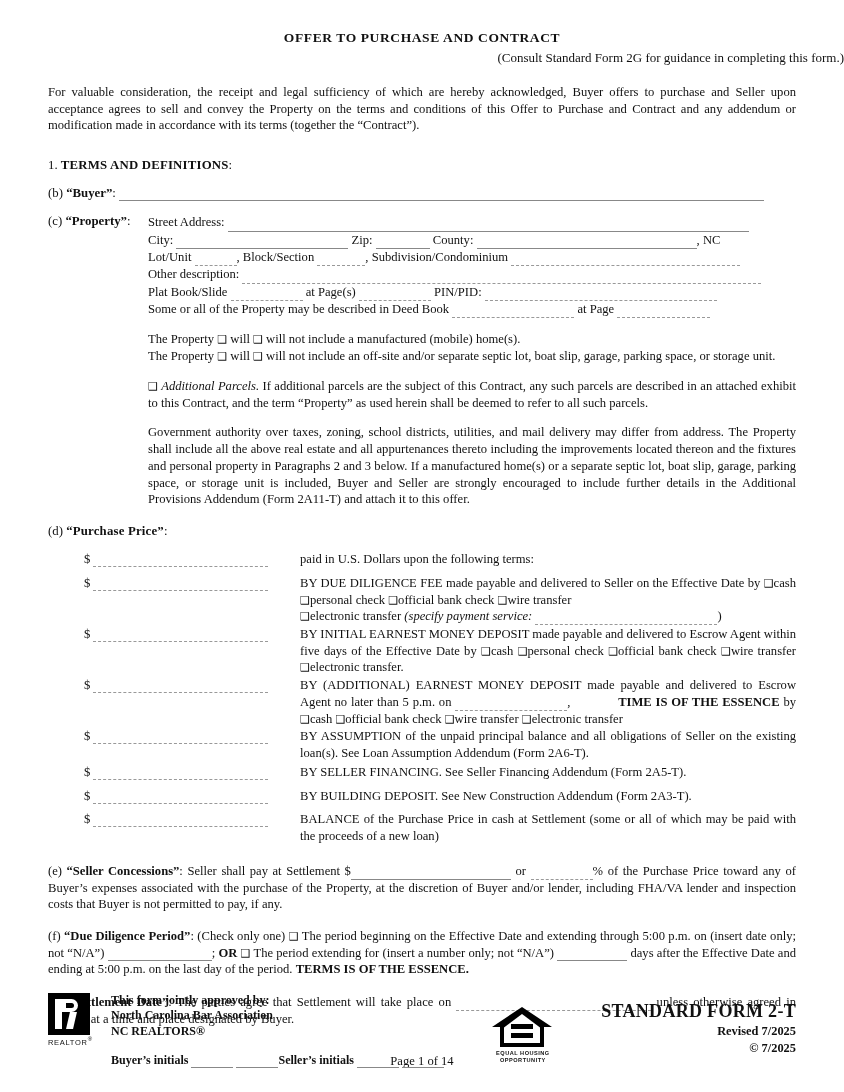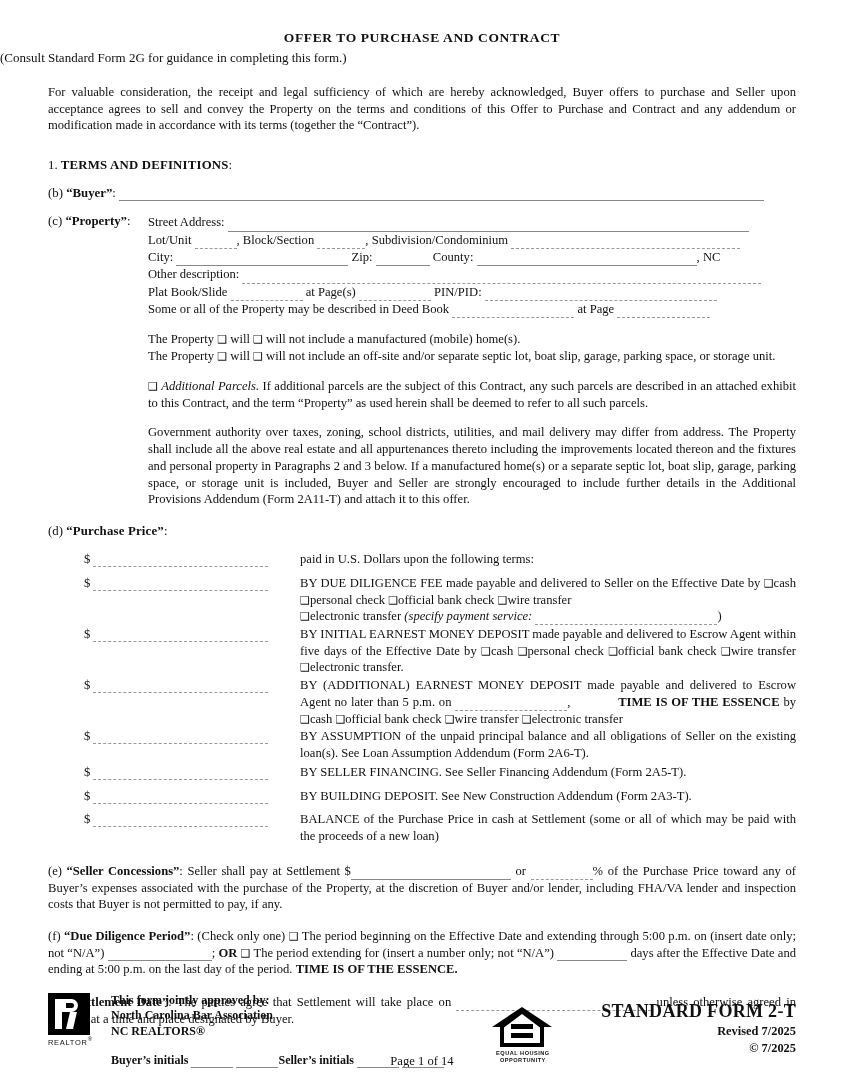--- a/index.html
+++ b/index.html
@@ -12,21 +12,21 @@
     position: relative;
     overflow: hidden;
   }
   .page { position:absolute; left:0; top:0; width:844px; height:948px; }
 
   
   .title {
     text-align:center; font-weight:bold; font-size:13.5px;
     letter-spacing:.6px; margin-top:30px;
   }
-  .subtitle { text-align:left; font-size:13px; margin-top:4px; }
+  .subtitle { text-align:right; font-size:13px; margin-top:4px; }
 
   
   .body-wrap { position:absolute; left:48px; top:84px; width:748px; }
   p.para {
     margin:0 0 0 0; font-size:12.6px; line-height:1.33;
     text-align:justify; text-justify:inter-word;
   }
   .sec-head { font-size:12.8px; margin-top:24px; }
   .sec-head b { font-weight:bold; letter-spacing:.2px; }
 
@@ -143,32 +143,32 @@
       <div class="tag">
         <span>(c)</span>
         <b>“Property”</b><span>:</span>
       </div>
       <div class="col">
         <div class="line">
           <span>Street Address:</span>
           <span class="ul" style="width:521px"></span>
         </div>
         <div class="line">
-          <span>Lot/Unit</span>
-          <span class="uld" style="width:42px"></span><span>, Block/Section</span>
-          <span class="uld" style="width:48px"></span><span>, Subdivision/Condominium</span>
-          <span class="uld" style="width:229px"></span>
-        </div>
-        <div class="line">
           <span>City:</span>
           <span class="ul" style="width:172px"></span>
           <span>Zip:</span>
           <span class="ul" style="width:54px"></span>
           <span>County:</span>
           <span class="ul" style="width:220px"></span><span>, NC</span>
+        </div>
+        <div class="line">
+          <span>Lot/Unit</span>
+          <span class="uld" style="width:42px"></span><span>, Block/Section</span>
+          <span class="uld" style="width:48px"></span><span>, Subdivision/Condominium</span>
+          <span class="uld" style="width:229px"></span>
         </div>
         <div class="line">
           <span>Other description:</span>
           <span class="uld" style="width:519px"></span>
         </div>
         <div class="line">
           <span>Plat Book/Slide</span>
           <span class="uld" style="width:72px"></span>
           <span>at Page(s)</span>
           <span class="uld" style="width:72px"></span>
@@ -324,21 +324,21 @@
       <b>“Due Diligence Period”</b><span>:</span>
       <span>(Check only one)</span>
       <span class="cb">❑</span>
       <span>The period beginning on the Effective Date and extending through 5:00 p.m. on (insert date only; not “N/A”)</span>
       <span class="ul" style="width:104px"></span><span>;</span>
       <b>OR</b>
       <span class="cb">❑</span>
       <span>The period extending for (insert a number only; not “N/A”)</span>
       <span class="ul" style="width:70px"></span>
       <span>days after the Effective Date and ending at 5:00 p.m. on the last day of the period.</span>
-      <b>TIME IS OF THE ESSENCE.</b>
+      <b>TERMS IS OF THE ESSENCE.</b>
     </p>
 
     <p class="para" style="margin-top:16px">
       <span>(g)</span>
       <b>“Settlement Date”</b><span>:</span>
       <span>The parties agree that Settlement will take place on</span>
       <span class="uld" style="width:195px"></span>
       <span>unless otherwise agreed in writing, at a time and place designated by Buyer.</span>
     </p>
 

